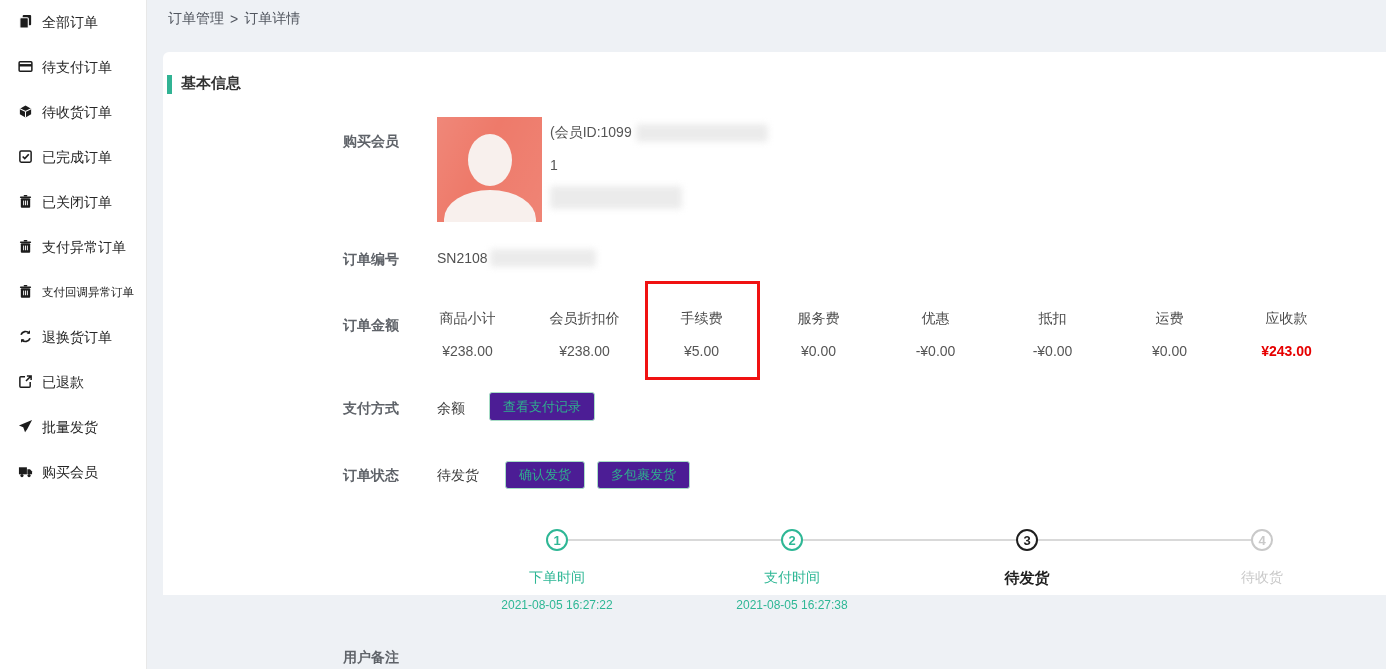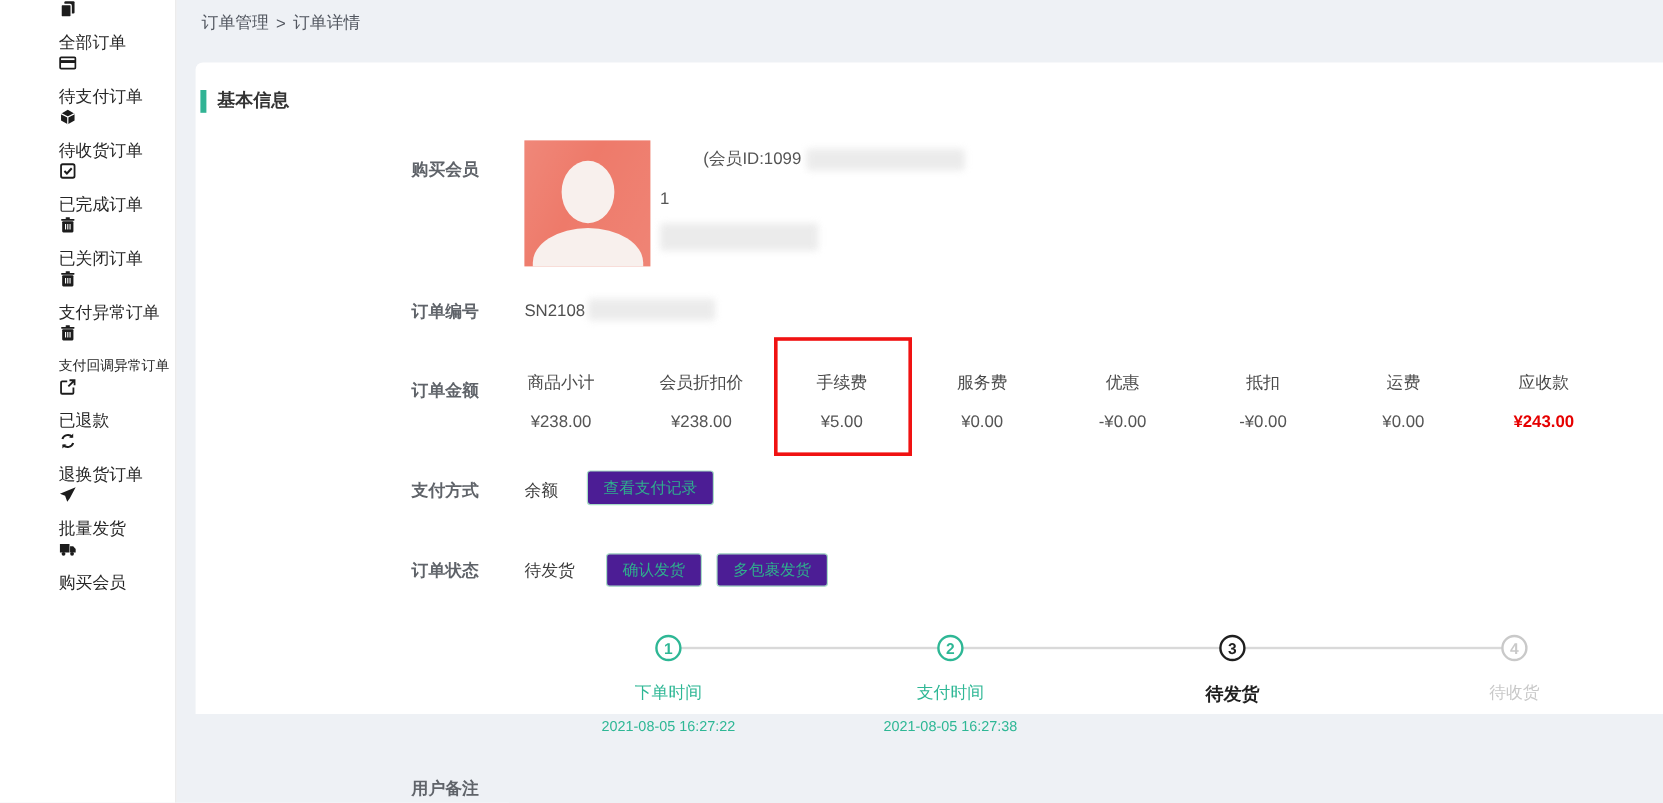--- a/index.html
+++ b/index.html
@@ -9,23 +9,23 @@
     background:#eef1f5;
     font-family:"Liberation Sans","DejaVu Sans",sans-serif;
     color:#333;
   }
   
   .sidebar {
     position:absolute; left:0; top:0; width:147px; height:669px;
     background:#fff; border-right:1px solid #e8e8e8; z-index:3;
   }
   .side-item {
-    height:45px; display:flex; 
-    padding-left:49px; gap:9px; font-size:14px; color:#262626;
-    cursor:pointer; white-space:nowrap;flex-direction:column;
+    height:45px; display:flex; align-items:center;
+    padding-left:18px; gap:9px; font-size:14px; color:#262626;
+    cursor:pointer; white-space:nowrap;
   }
   .side-item svg { width:15px; height:15px; flex:none; color:#1c1c1c; }
   .side-item.small { font-size:11.5px; }
   
   .topbar {
     position:absolute; left:147px; top:0; right:0; height:52px;
     display:flex; align-items:center; padding-left:21px; padding-bottom:14px;
     font-size:14px; color:#51565f;
   }
   .topbar .sep { margin:0 6px; }
@@ -49,21 +49,21 @@
   }
   .avatar::after { 
     content:""; position:absolute; left:50%; bottom:-26px; width:92px; height:58px;
     margin-left:-46px; background:#f8f0ed; border-radius:50% 50% 0 0;
   }
   .avatar .sheen {
     position:absolute; inset:0;
     background:linear-gradient(115deg, rgba(255,255,255,.10) 0%, rgba(255,255,255,0) 42%, rgba(255,255,255,.08) 100%);
   }
   .member-info { position:absolute; left:387px; top:72px; font-size:14px; color:#555; }
-  .member-line1 { display:flex; align-items:flex-start; gap:4px;margin-left:36px; }
+  .member-line1 { display:flex; align-items:flex-start; gap:4px; }
   .member-line2 { margin-top:15px; }
   .redact { background:#e8e8e8; border-radius:3px; filter:blur(3px); opacity:.85; }
   .redact.r1 { width:132px; height:18px; }
   .redact.r2 { width:132px; height:23px; margin-top:13px; }
   .orderno-row { position:absolute; left:274px; top:197px; display:flex; align-items:center; font-size:14px; color:#505050; }
   .redact.r3 { width:106px; height:18px; margin-left:2px; }
   
   .amounts { position:absolute; left:246px; top:258px; display:flex;justify-content:center; }
   .amt-col { width:117px; text-align:center; }
   .amt-name { font-size:14px; color:#4a4a4a; }
@@ -187,29 +187,29 @@
     <span>支付异常订单</span>
   </div>
   <div class="side-item small">
     <span><svg>
           <use href="#i-trash"></use>
         </svg></span>
     <span>支付回调异常订单</span>
   </div>
   <div class="side-item">
     <span><svg>
+          <use href="#i-refresh"></use>
+        </svg></span>
+    <span>退换货订单</span>
+  </div>
+  <div class="side-item">
+    <span><svg>
           <use href="#i-share"></use>
         </svg></span>
     <span>已退款</span>
-  </div>
-  <div class="side-item">
-    <span><svg>
-          <use href="#i-refresh"></use>
-        </svg></span>
-    <span>退换货订单</span>
   </div>
   <div class="side-item">
     <span><svg>
           <use href="#i-send"></use>
         </svg></span>
     <span>批量发货</span>
   </div>
   <div class="side-item">
     <span><svg>
           <use href="#i-truck"></use>

